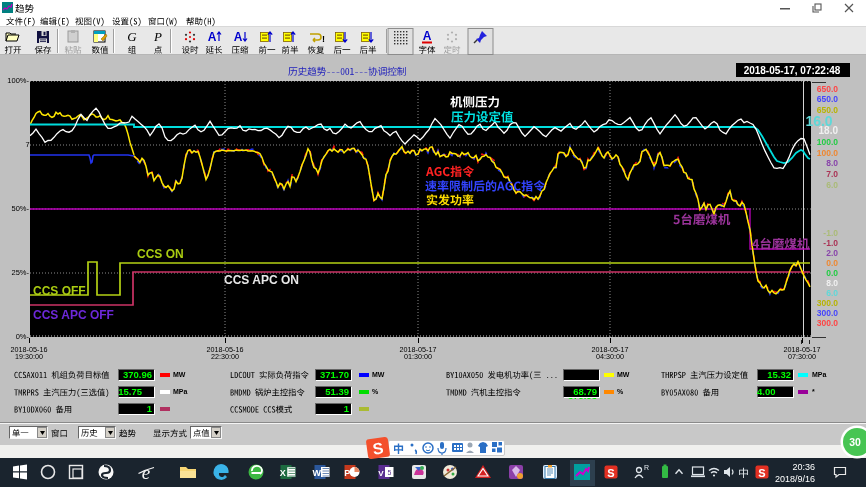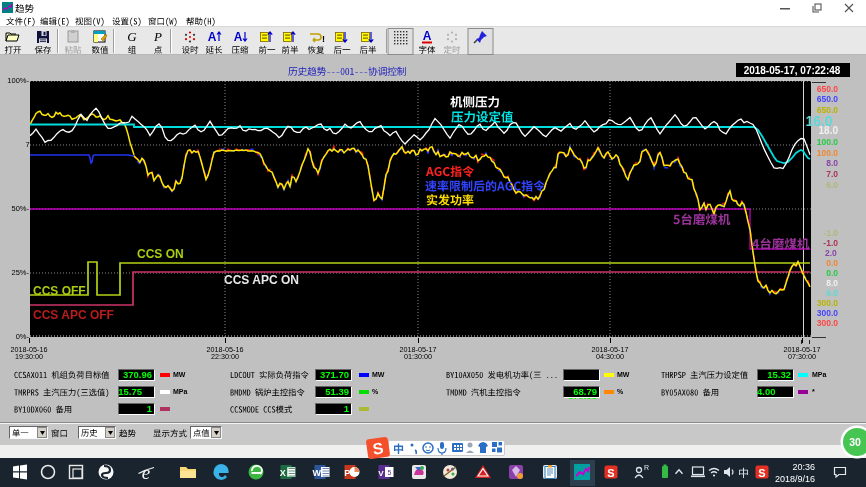--- a/index.html
+++ b/index.html
@@ -31,32 +31,32 @@
     <div style="position:absolute;left:800px;top:104.9px;width:38px;height:10px;font-size:8.5px;font-weight:bold;color:#b8b400;text-align:right;line-height:10px;font-family:'Liberation Sans'">650.0</div>
     <div style="position:absolute;left:800px;top:115.6px;width:38px;height:10px;font-size:14px;font-weight:bold;color:#5fd8d8;text-align:center;line-height:10px;font-family:'Liberation Sans'">16.0</div>
     <div style="position:absolute;left:800px;top:126.30000000000001px;width:38px;height:10px;font-size:10px;font-weight:bold;color:#f0f0f0;text-align:right;line-height:10px;font-family:'Liberation Sans'">18.0</div>
     <div style="position:absolute;left:800px;top:137.0px;width:38px;height:10px;font-size:8.5px;font-weight:bold;color:#22cc44;text-align:right;line-height:10px;font-family:'Liberation Sans'">100.0</div>
     <div style="position:absolute;left:800px;top:147.7px;width:38px;height:10px;font-size:8.5px;font-weight:bold;color:#ee8833;text-align:right;line-height:10px;font-family:'Liberation Sans'">100.0</div>
     <div style="position:absolute;left:800px;top:158.39999999999998px;width:38px;height:10px;font-size:8.5px;font-weight:bold;color:#8844aa;text-align:right;line-height:10px;font-family:'Liberation Sans'">8.0</div>
     <div style="position:absolute;left:800px;top:169.1px;width:38px;height:10px;font-size:8.5px;font-weight:bold;color:#aa3355;text-align:right;line-height:10px;font-family:'Liberation Sans'">7.0</div>
     <div style="position:absolute;left:800px;top:179.8px;width:38px;height:10px;font-size:8.5px;font-weight:bold;color:#aabb77;text-align:right;line-height:10px;font-family:'Liberation Sans'">6.0</div>
     <div style="position:absolute;left:800px;top:227.5px;width:38px;height:10px;font-size:8.5px;font-weight:bold;color:#aabb77;text-align:right;line-height:10px;font-family:'Liberation Sans'">-1.0</div>
     <div style="position:absolute;left:800px;top:237.5px;width:38px;height:10px;font-size:8.5px;font-weight:bold;color:#aa3355;text-align:right;line-height:10px;font-family:'Liberation Sans'">-1.0</div>
-    <div style="position:absolute;left:825px;top:247.5px;width:38px;height:10px;font-size:8.5px;font-weight:bold;color:#8844aa;line-height:10px;font-family:'Liberation Sans'">2.0</div>
+    <div style="position:absolute;left:800px;top:247.5px;width:38px;height:10px;font-size:8.5px;font-weight:bold;color:#8844aa;text-align:right;line-height:10px;font-family:'Liberation Sans'">2.0</div>
     <div style="position:absolute;left:800px;top:257.5px;width:38px;height:10px;font-size:8.5px;font-weight:bold;color:#ee8833;text-align:right;line-height:10px;font-family:'Liberation Sans'">0.0</div>
     <div style="position:absolute;left:800px;top:267.5px;width:38px;height:10px;font-size:8.5px;font-weight:bold;color:#22cc44;text-align:right;line-height:10px;font-family:'Liberation Sans'">0.0</div>
     <div style="position:absolute;left:800px;top:277.5px;width:38px;height:10px;font-size:8.5px;font-weight:bold;color:#f0f0f0;text-align:right;line-height:10px;font-family:'Liberation Sans'">8.0</div>
     <div style="position:absolute;left:800px;top:287.5px;width:38px;height:10px;font-size:8.5px;font-weight:bold;color:#5fd8d8;text-align:right;line-height:10px;font-family:'Liberation Sans'">6.0</div>
     <div style="position:absolute;left:800px;top:297.5px;width:38px;height:10px;font-size:8.5px;font-weight:bold;color:#b8b400;text-align:right;line-height:10px;font-family:'Liberation Sans'">300.0</div>
     <div style="position:absolute;left:800px;top:307.5px;width:38px;height:10px;font-size:8.5px;font-weight:bold;color:#4444ff;text-align:right;line-height:10px;font-family:'Liberation Sans'">300.0</div>
     <div style="position:absolute;left:800px;top:317.5px;width:38px;height:10px;font-size:8.5px;font-weight:bold;color:#ff4444;text-align:right;line-height:10px;font-family:'Liberation Sans'">300.0</div>
     <div style="position:absolute;font-family:'Liberation Sans';font-weight:bold;font-size:12px;white-space:nowrap;left:137px;top:247px;color:#aacc11">CCS ON</div>
     <div style="position:absolute;font-family:'Liberation Sans';font-weight:bold;font-size:12px;white-space:nowrap;left:33px;top:284px;color:#aacc11">CCS OFF</div>
     <div style="position:absolute;font-family:'Liberation Sans';font-weight:bold;font-size:12px;white-space:nowrap;left:224px;top:273px;color:#e8e8e8">CCS APC ON</div>
-    <div style="position:absolute;font-family:'Liberation Sans';font-weight:bold;font-size:12px;white-space:nowrap;left:33px;top:308px;color:#b91c1c">CCS APC OFF</div>
+    <div style="position:absolute;font-family:'Liberation Sans';font-weight:bold;font-size:12px;white-space:nowrap;left:33px;top:308px;color:#6d28d9">CCS APC OFF</div>
     <div style="position:absolute;left:118px;top:368.5px;width:37px;height:12px;background:#000;border-top:1px solid #666;border-left:1px solid #666;border-right:1px solid #fff;border-bottom:1px solid #fff;box-sizing:border-box"></div>
     <div style="position:absolute;left:118px;top:369.5px;width:34px;height:10px;color:#00ff00;font-size:9.5px;font-weight:bold;text-align:right;line-height:10px;font-family:'Liberation Sans'">370.96</div>
     <div style="position:absolute;left:160px;top:372.5px;width:10px;height:4px;background:#ff0000"></div>
     <div style="position:absolute;left:173px;top:370.5px;font-size:7px;font-weight:bold;color:#000;font-family:'Liberation Sans'">MW</div>
     <div style="position:absolute;left:118px;top:386px;width:37px;height:12px;background:#000;border-top:1px solid #666;border-left:1px solid #666;border-right:1px solid #fff;border-bottom:1px solid #fff;box-sizing:border-box"></div>
     <div style="position:absolute;left:118px;top:387px;width:24px;height:10px;color:#00ff00;font-size:9.5px;font-weight:bold;text-align:right;line-height:10px;font-family:'Liberation Sans'">15.75</div>
     <div style="position:absolute;left:160px;top:390px;width:10px;height:4px;background:#ffffff"></div>
     <div style="position:absolute;left:173px;top:388px;font-size:7px;font-weight:bold;color:#000;font-family:'Liberation Sans'">MPa</div>
     <div style="position:absolute;left:118px;top:403px;width:37px;height:12px;background:#000;border-top:1px solid #666;border-left:1px solid #666;border-right:1px solid #fff;border-bottom:1px solid #fff;box-sizing:border-box"></div>
     <div style="position:absolute;left:118px;top:404px;width:34px;height:10px;color:#00ff00;font-size:9.5px;font-weight:bold;text-align:right;line-height:10px;font-family:'Liberation Sans'">1</div>

